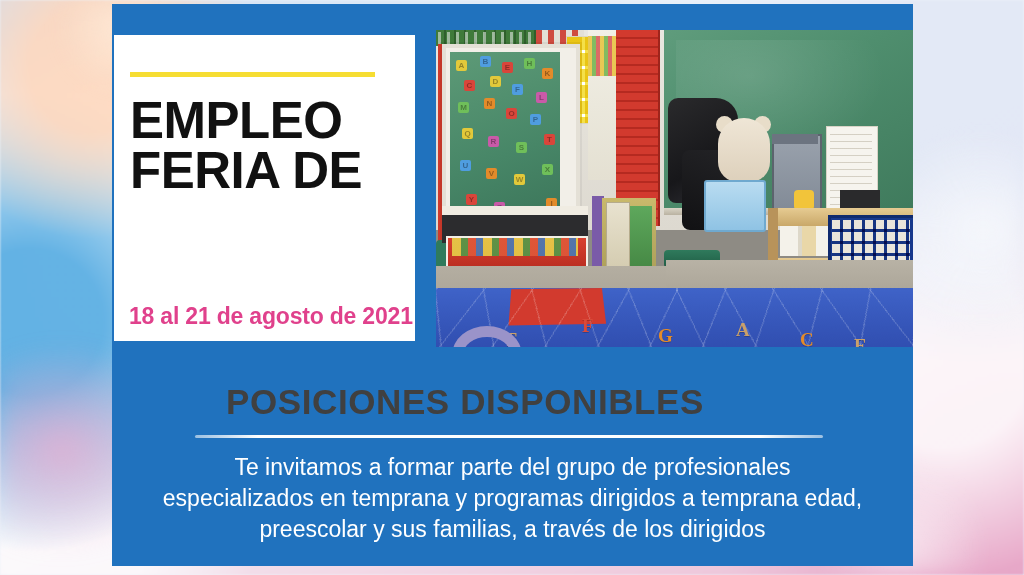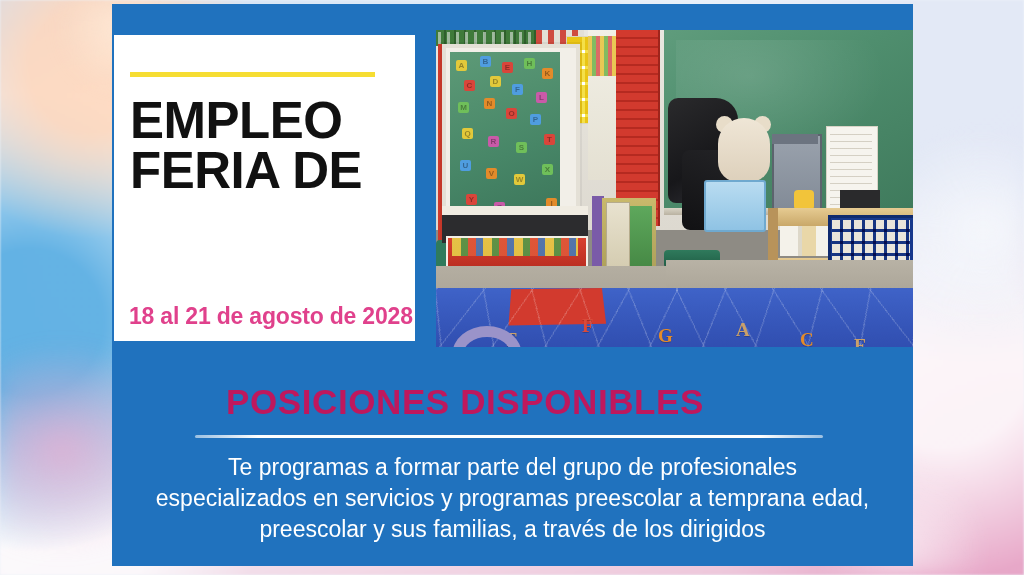--- a/index.html
+++ b/index.html
@@ -196,21 +196,21 @@
   .cletter{position:absolute;font:700 19px/1 "Liberation Serif",serif;color:#d8b64a;
     text-shadow:0 1px 0 rgba(0,0,0,.2);}
   .cletter.red{color:#d94a3a;} .cletter.org{color:#e38b2a;} .cletter.tan{color:#c9a06a;}
 
   
   .ring{left:16px;top:296px;width:48px;height:36px;border-radius:50%;
     border:11px solid #9a93c9;}
 
   
   .head2{position:absolute;left:112px;top:382px;width:706px;text-align:center;
-    font-weight:700;font-size:35px;letter-spacing:.6px;color:#be185d;white-space:nowrap;}
+    font-weight:700;font-size:35px;letter-spacing:.6px;color:#404040;white-space:nowrap;}
   .rule-white{position:absolute;left:195px;top:435px;width:628px;height:3px;
     background:linear-gradient(90deg,rgba(255,255,255,.55),#ffffff 10%,#ffffff 90%,rgba(255,255,255,.55));
     border-radius:2px;}
   .body{position:absolute;left:112px;top:452px;width:801px;text-align:center;color:#fff;
     font-size:23px;line-height:31px;}
   .body .ln{display:block;white-space:nowrap;}
   .body .ital{font-style:italic;font-weight:700;}
 </style>
 </head>
 <body>
@@ -221,21 +221,21 @@
   <div class="backdrop l2"></div>
 
   <div class="panel"></div>
 
   <div class="card">
     <div class="rule-yellow"></div>
     <div class="title">
       <span class="ln">EMPLEO</span>
       <span class="ln">FERIA DE</span>
     </div>
-    <div class="date">18 al 21 de agosto de 2028</div>
+    <div class="date">18 al 21 de agosto de 2021</div>
   </div>
 
   <div class="photo">
     <div class="ph wall"></div>
     <div class="ph chalk"></div>
     <div class="ph chalk-sheen"></div>
 
     <div class="ph poster-c"></div>
     <div class="ph poster-d"></div>
     <div class="ph topbanner"></div>
@@ -337,18 +337,18 @@
     <div class="cletter org" style="left:364px;top:300px;">C</div>
 
     <div class="cletter tan" style="left:418px;top:306px;">E</div>
     <div class="ph ring"></div>
   </div>
 
   <div class="head2">POSICIONES  DISPONIBLES</div>
   <div class="rule-white"></div>
 
   <div class="body">
-    <span class="ln">Te programas a formar parte del grupo de profesionales</span>
-    <span class="ln">especializados en servicios y programas preescolar a temprana edad,</span>
+    <span class="ln">Te invitamos a formar parte del grupo de profesionales</span>
+    <span class="ln">especializados en temprana y programas dirigidos a temprana edad,</span>
     <span class="ln">preescolar y sus familias, a través de los dirigidos</span>
   </div>
 
 </div>
 
 </body></html>

